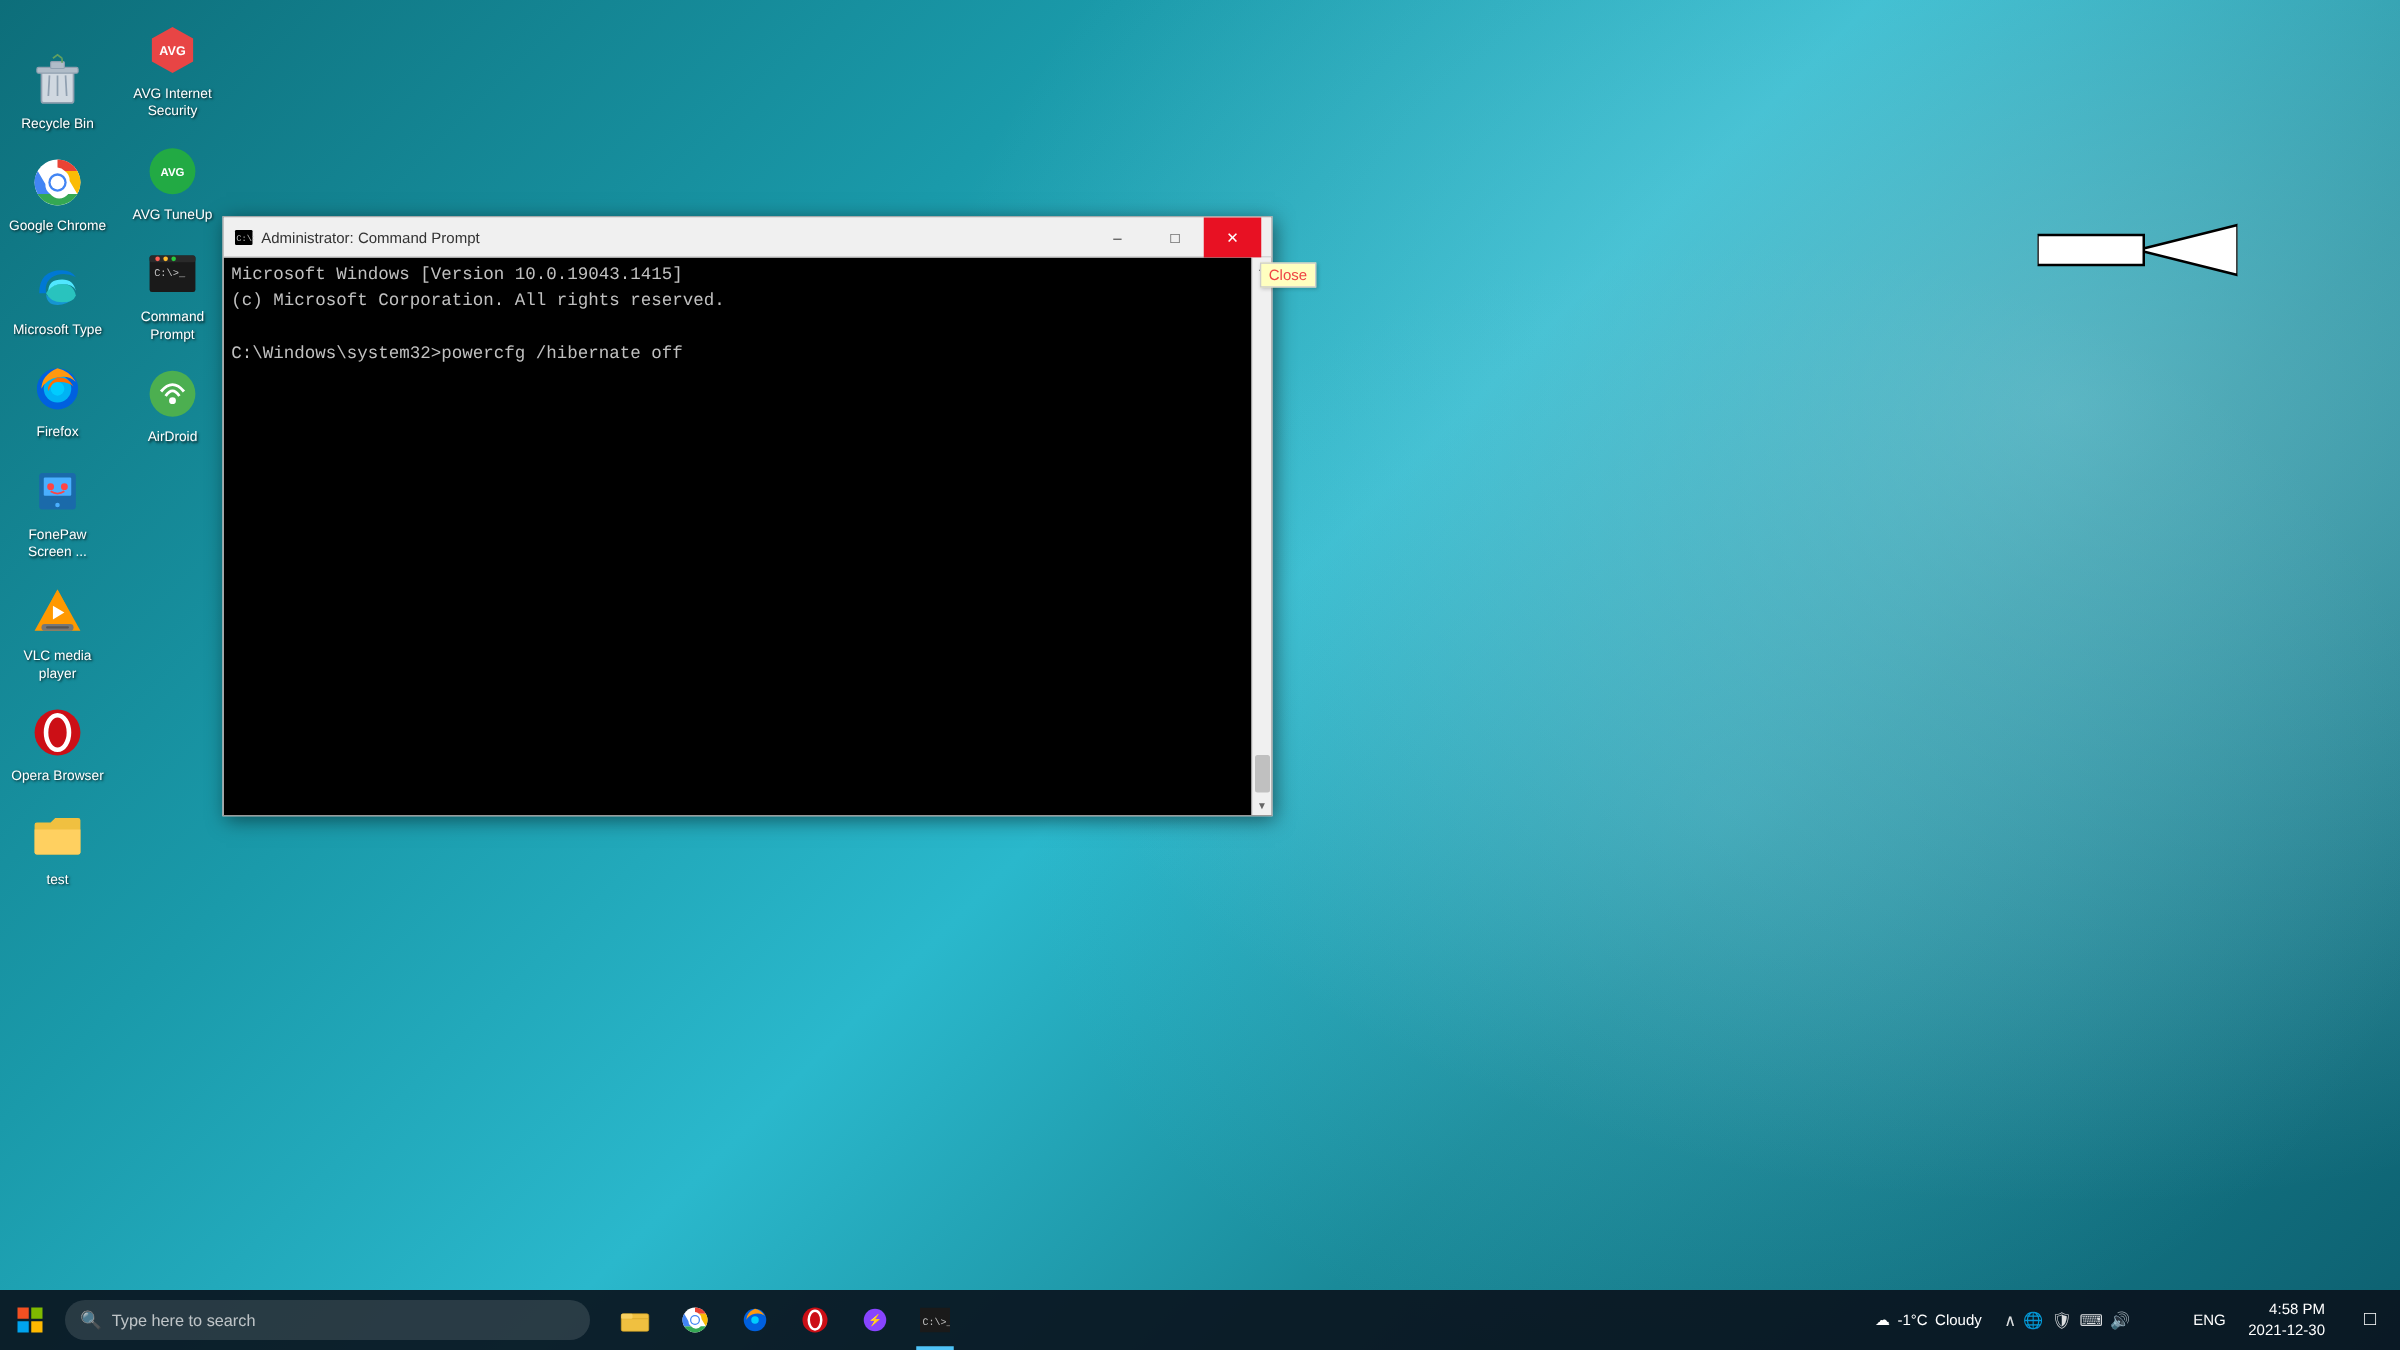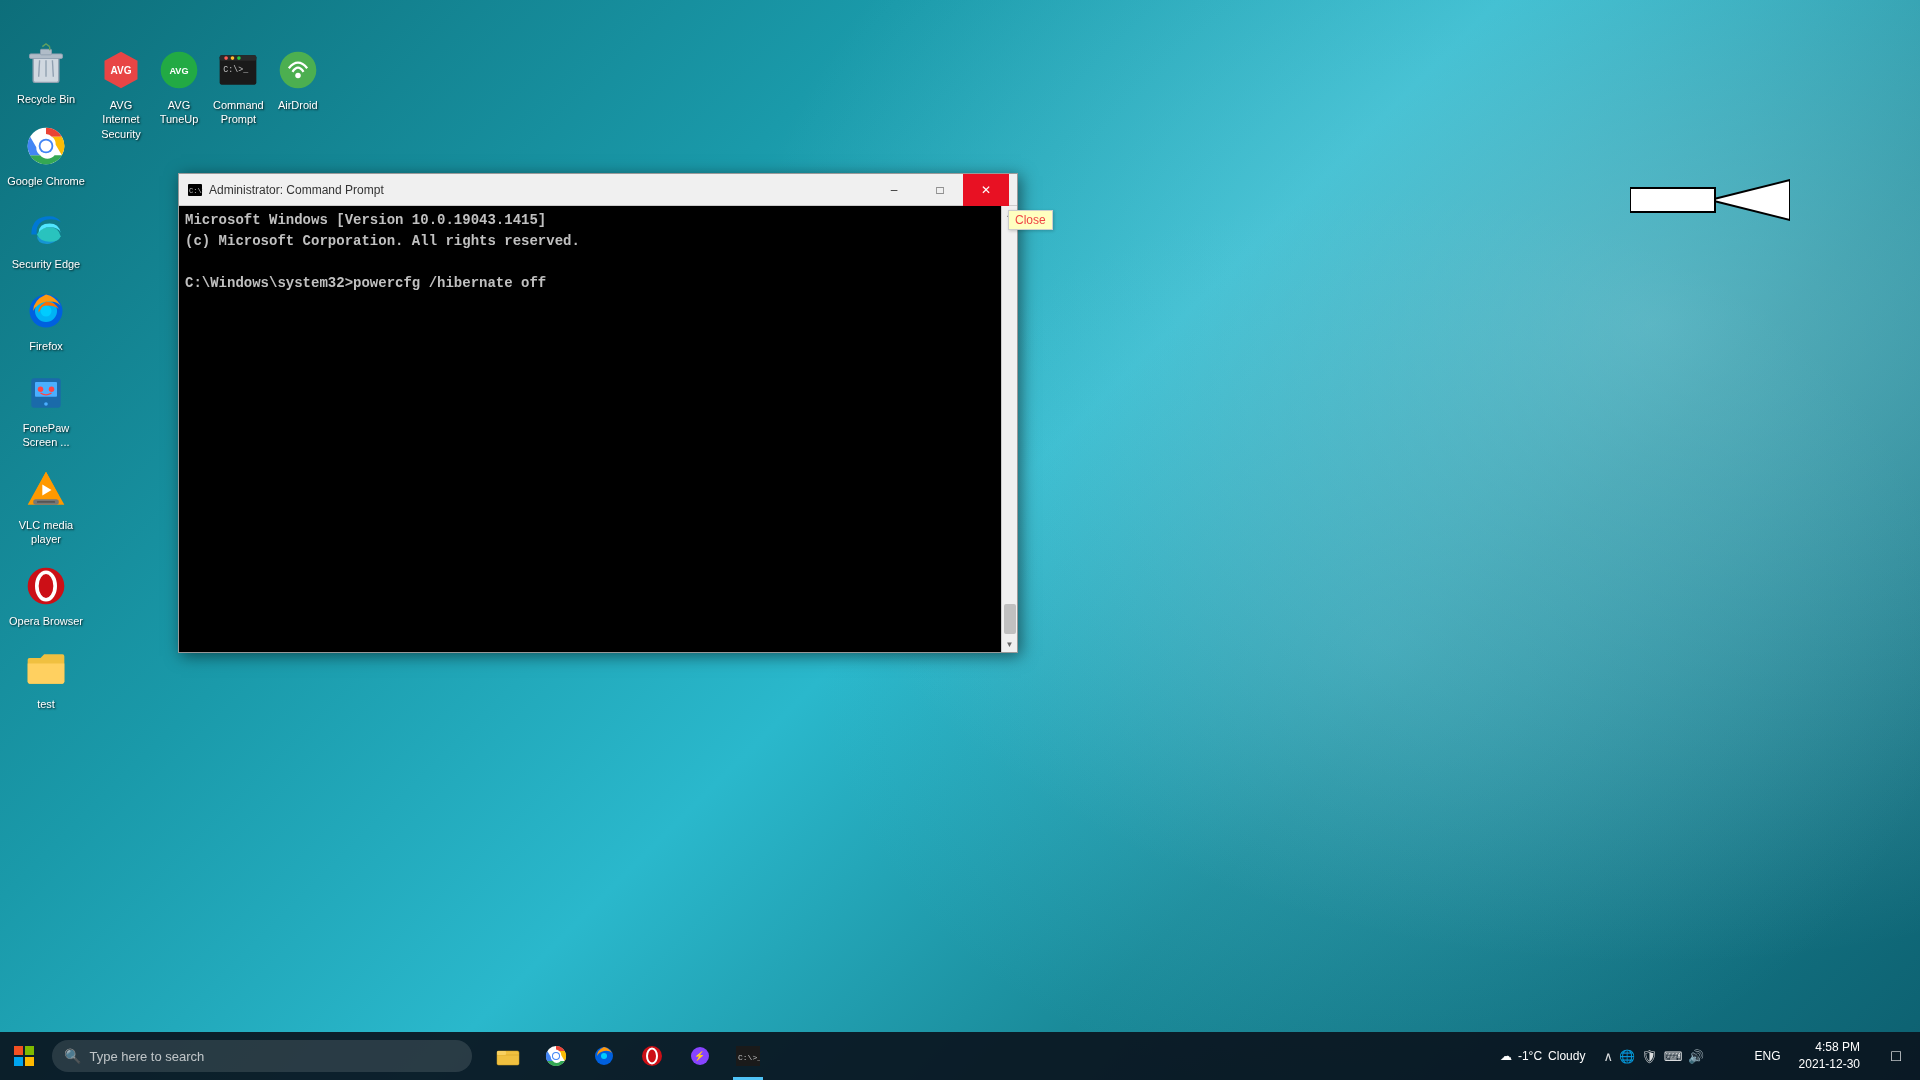--- a/index.html
+++ b/index.html
@@ -267,21 +267,20 @@
 
     .cmd-content {
       flex: 1;
       background: #000;
       padding: 4px 6px;
       font-family: 'Consolas', 'Courier New', monospace;
       font-size: 14px;
       color: #c0c0c0;
       overflow: hidden;
       position: relative;
-      font-weight: bold;
     }
 
     .cmd-line {
       line-height: 1.5;
       white-space: pre;
     }
 
     .cmd-scrollbar {
       width: 16px;
       background: #f0f0f0;
@@ -357,23 +356,22 @@
       padding-top: 8px;
       margin-top: 24px;
     }
 
     .desktop-icons-col2 {
       position: absolute;
       top: 0;
       left: 92px;
       width: 92px;
       display: flex;
-      flex-direction: row;
+      flex-direction: column;
       padding-top: 8px;
-      margin-top: 30px;
     }
   </style>
 </head>
 <body>
 
 <div class="desktop">
 
   <div class="desktop-icons-col1">
 
     <div class="desktop-icon">
@@ -410,21 +408,21 @@
 
     <div class="desktop-icon">
       <div class="icon-img">
         <svg class="svg-icon" viewBox="0 0 48 48">
           <path d="M8 30 Q8 10 28 10 Q36 10 40 16 Q32 12 24 14 Q12 18 14 30 Z" fill="#0078d4"></path>
           <path d="M14 30 Q14 42 28 40 Q36 38 40 32 Q36 38 24 36 Q14 34 14 30 Z" fill="#1695d3"></path>
           <path d="M14 30 Q18 38 28 38 Q38 38 40 32 Q38 22 28 22 Q18 22 14 30 Z" fill="#29c3be"></path>
           <path d="M28 22 Q20 22 16 28 Q16 18 28 18 Q38 18 40 28 Q38 22 28 22 Z" fill="#50e6ff"></path>
         </svg>
       </div>
-      <div class="icon-label">Security Edge</div>
+      <div class="icon-label">Microsoft Type</div>
     </div>
 
     <div class="desktop-icon">
       <div class="icon-img">
         <svg class="svg-icon" viewBox="0 0 48 48">
           <circle cx="24" cy="24" r="18" fill="#0060df"></circle>
           <circle cx="24" cy="24" r="12" fill="#00b3f4"></circle>
           <path d="M24 6 Q34 8 40 18 Q34 12 24 14 Q14 16 10 24 Q10 12 24 6 Z" fill="#ff980e"></path>
           <path d="M24 14 Q34 14 38 22 Q34 18 26 18 Q18 20 16 26 Q14 20 24 14 Z" fill="#ff6d00"></path>
           <circle cx="24" cy="24" r="6" fill="#0cf"></circle>

